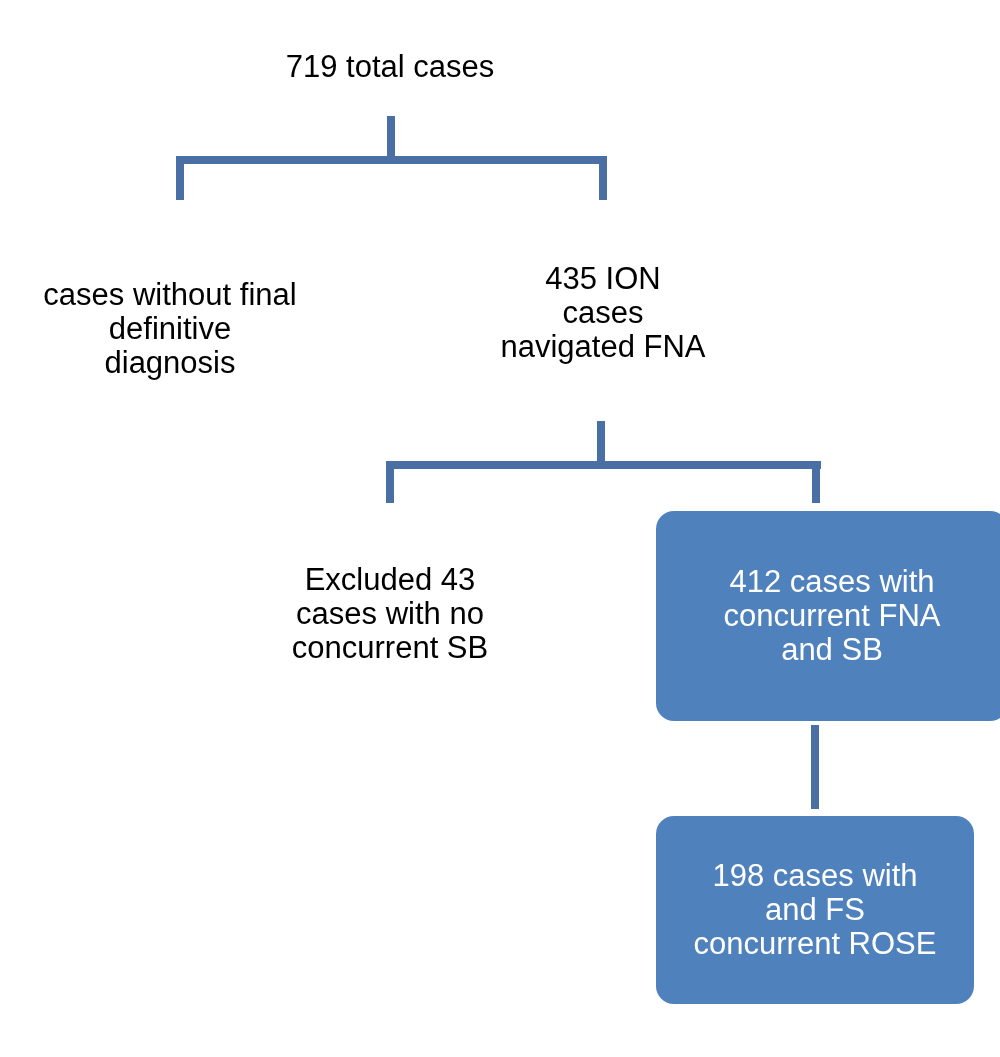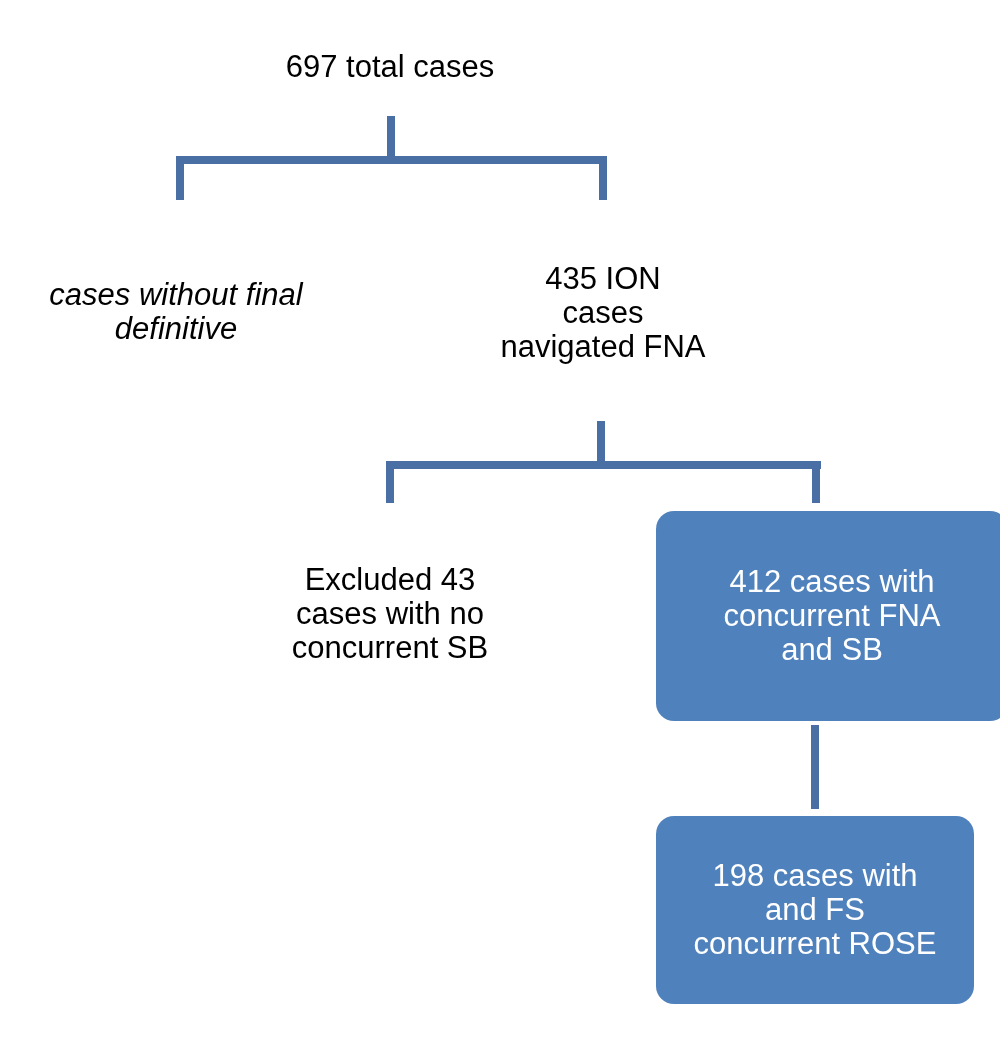--- a/index.html
+++ b/index.html
@@ -10,31 +10,32 @@
          display:flex; align-items:center; justify-content:center; text-align:center;
          font-size:31px; line-height:34px; }
   .box span { display:block; }
   .line { position:absolute; background:#4a6fa5; }
   .ln { display:block; white-space:nowrap; }
 </style>
 </head>
 <body>
 
 <div class="txt" style="left:230px; top:50px; width:320px;">
-  <span class="ln">697 total cases</span>
+  <span class="ln">719 total cases</span>
 </div>
 
 <div class="line" style="left:387px; top:116px; width:8px; height:42px;"></div>
 <div class="line" style="left:176px; top:156px; width:431px; height:8px;"></div>
 <div class="line" style="left:176px; top:156px; width:8px; height:44px;"></div>
 <div class="line" style="left:599px; top:156px; width:8px; height:44px;"></div>
 
-<div class="txt" style="left:16px; top:278px; width:320px;font-style:italic;">
+<div class="txt" style="left:10px; top:278px; width:320px;">
   <span class="ln">cases without final</span>
   <span class="ln">definitive</span>
+  <span class="ln">diagnosis</span>
 </div>
 <div class="txt" style="left:443px; top:262px; width:320px;">
   <span class="ln">435 ION</span>
   <span class="ln">cases</span>
   <span class="ln">navigated FNA</span>
 </div>
 
 <div class="line" style="left:597px; top:421px; width:8px; height:42px;"></div>
 <div class="line" style="left:386px; top:461px; width:435px; height:8px;"></div>
 <div class="line" style="left:386px; top:461px; width:8px; height:42px;"></div>

